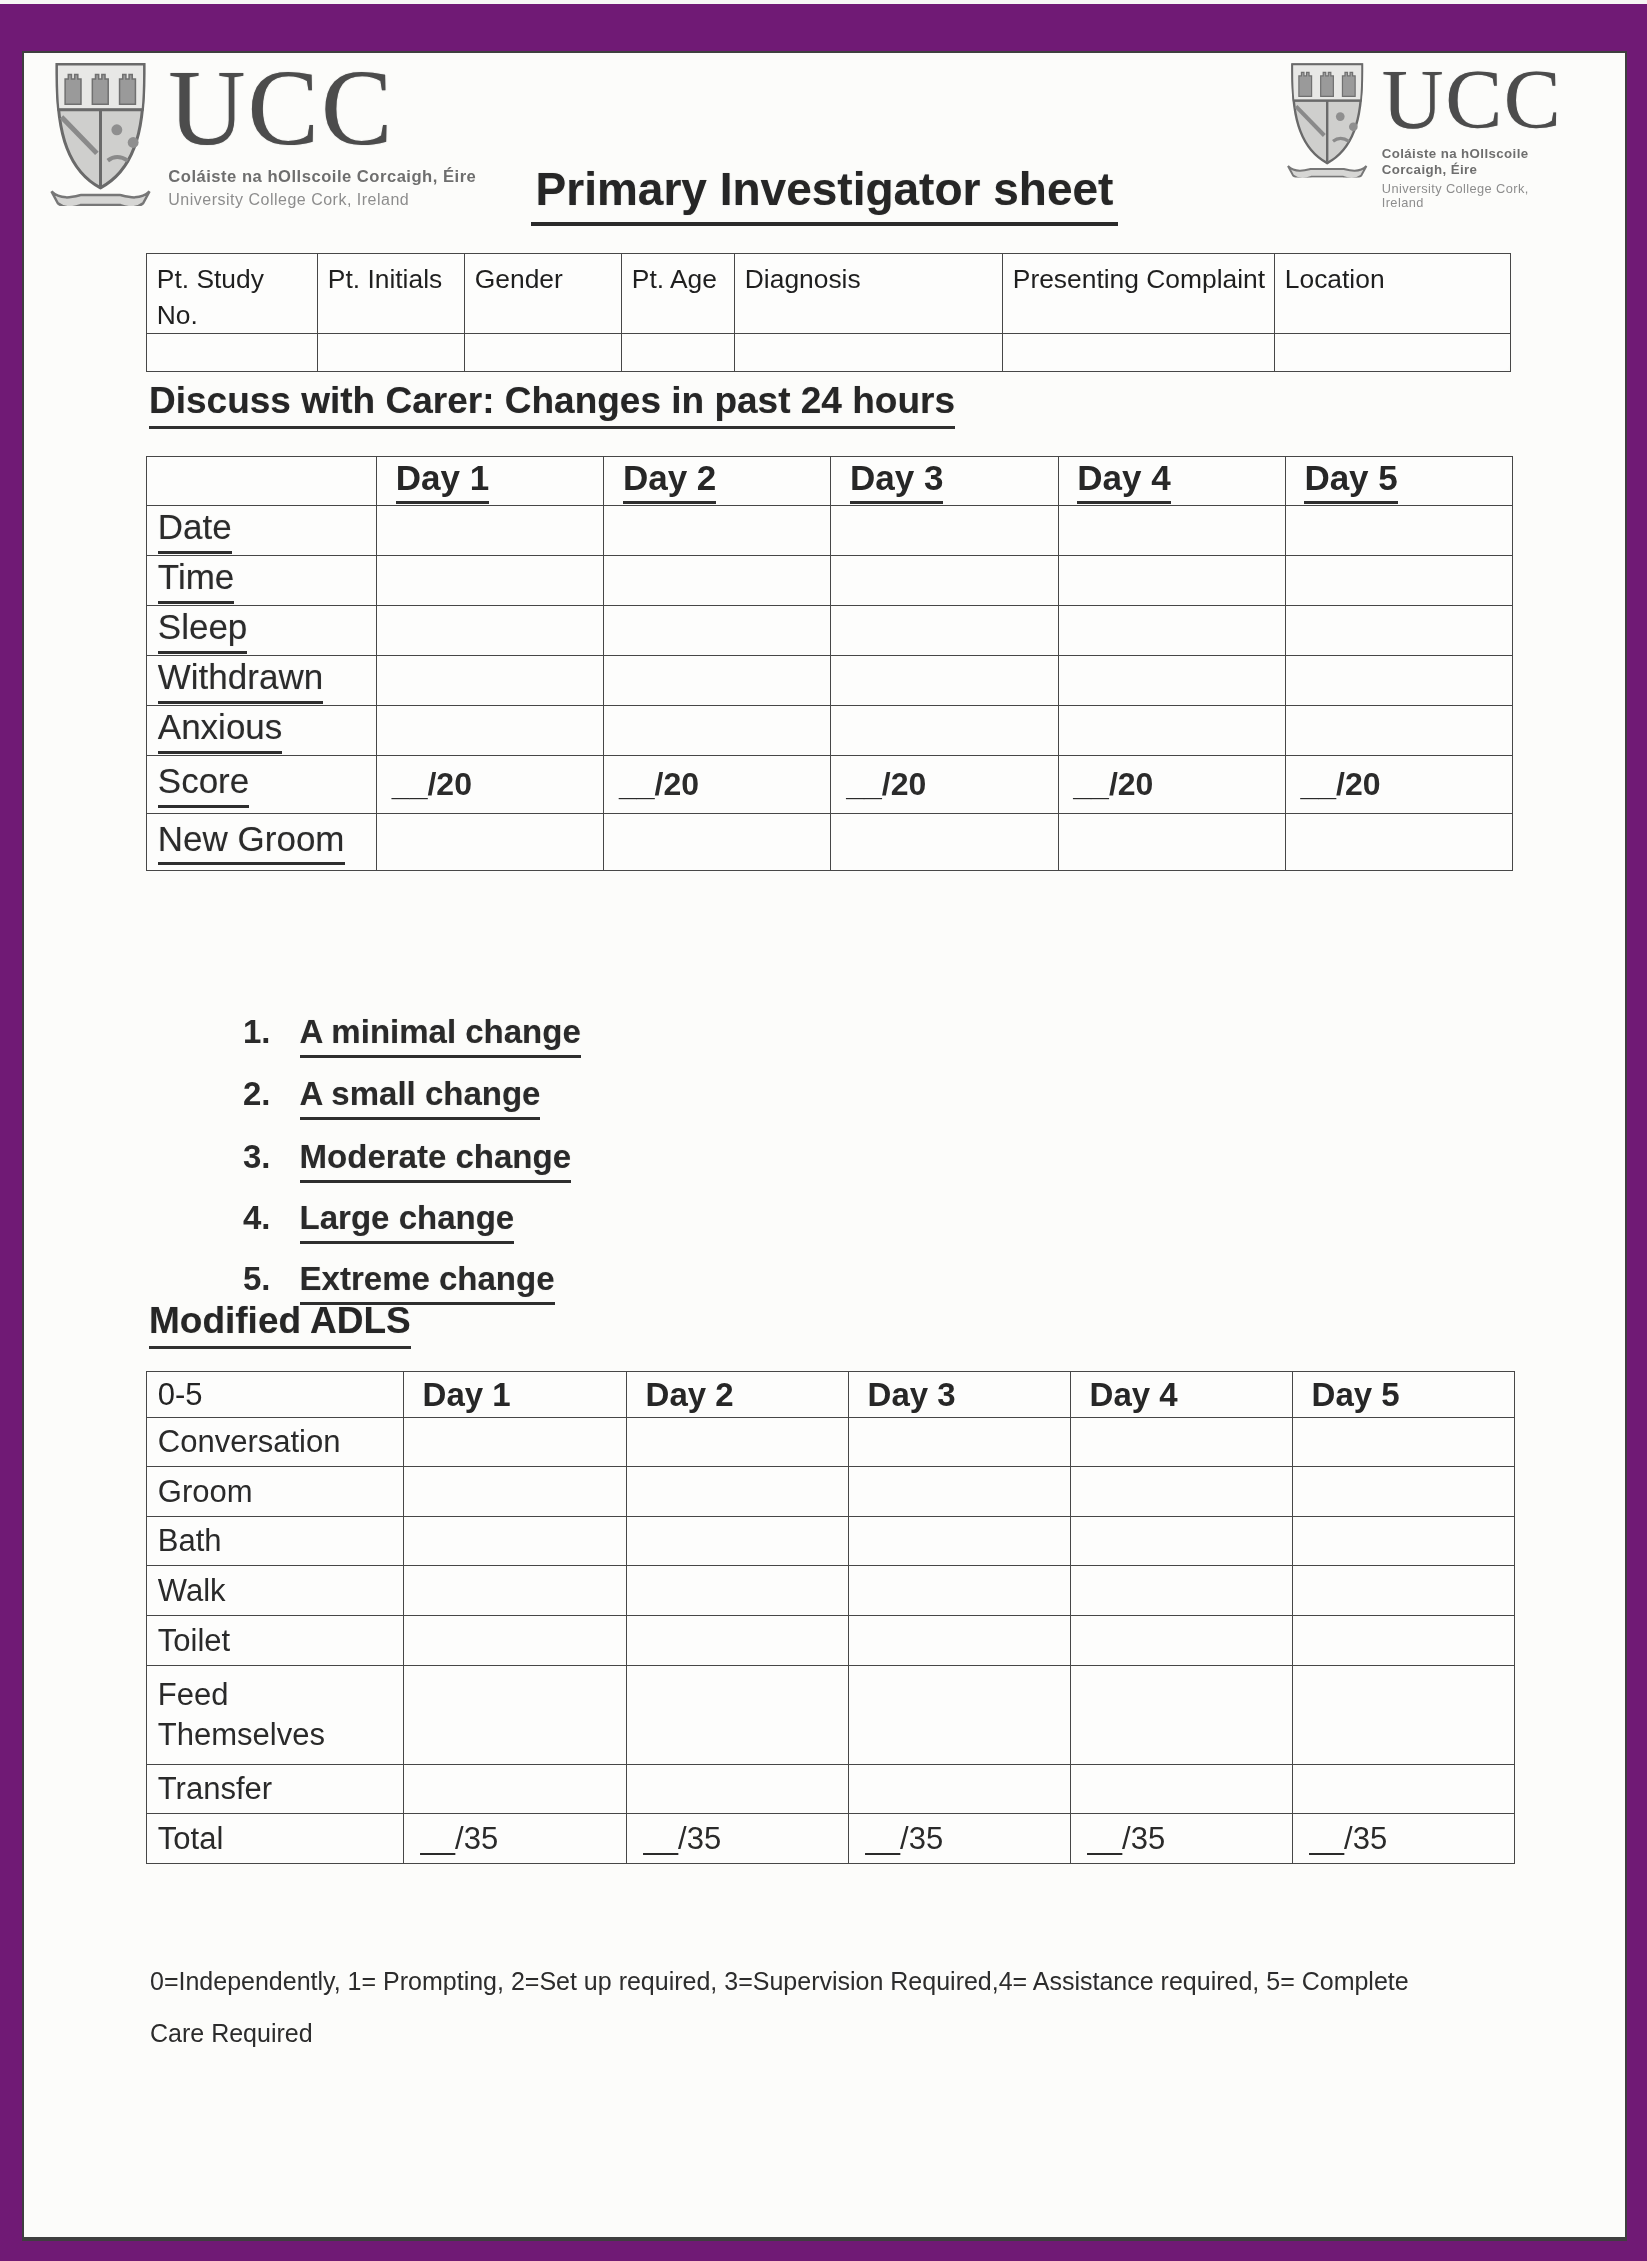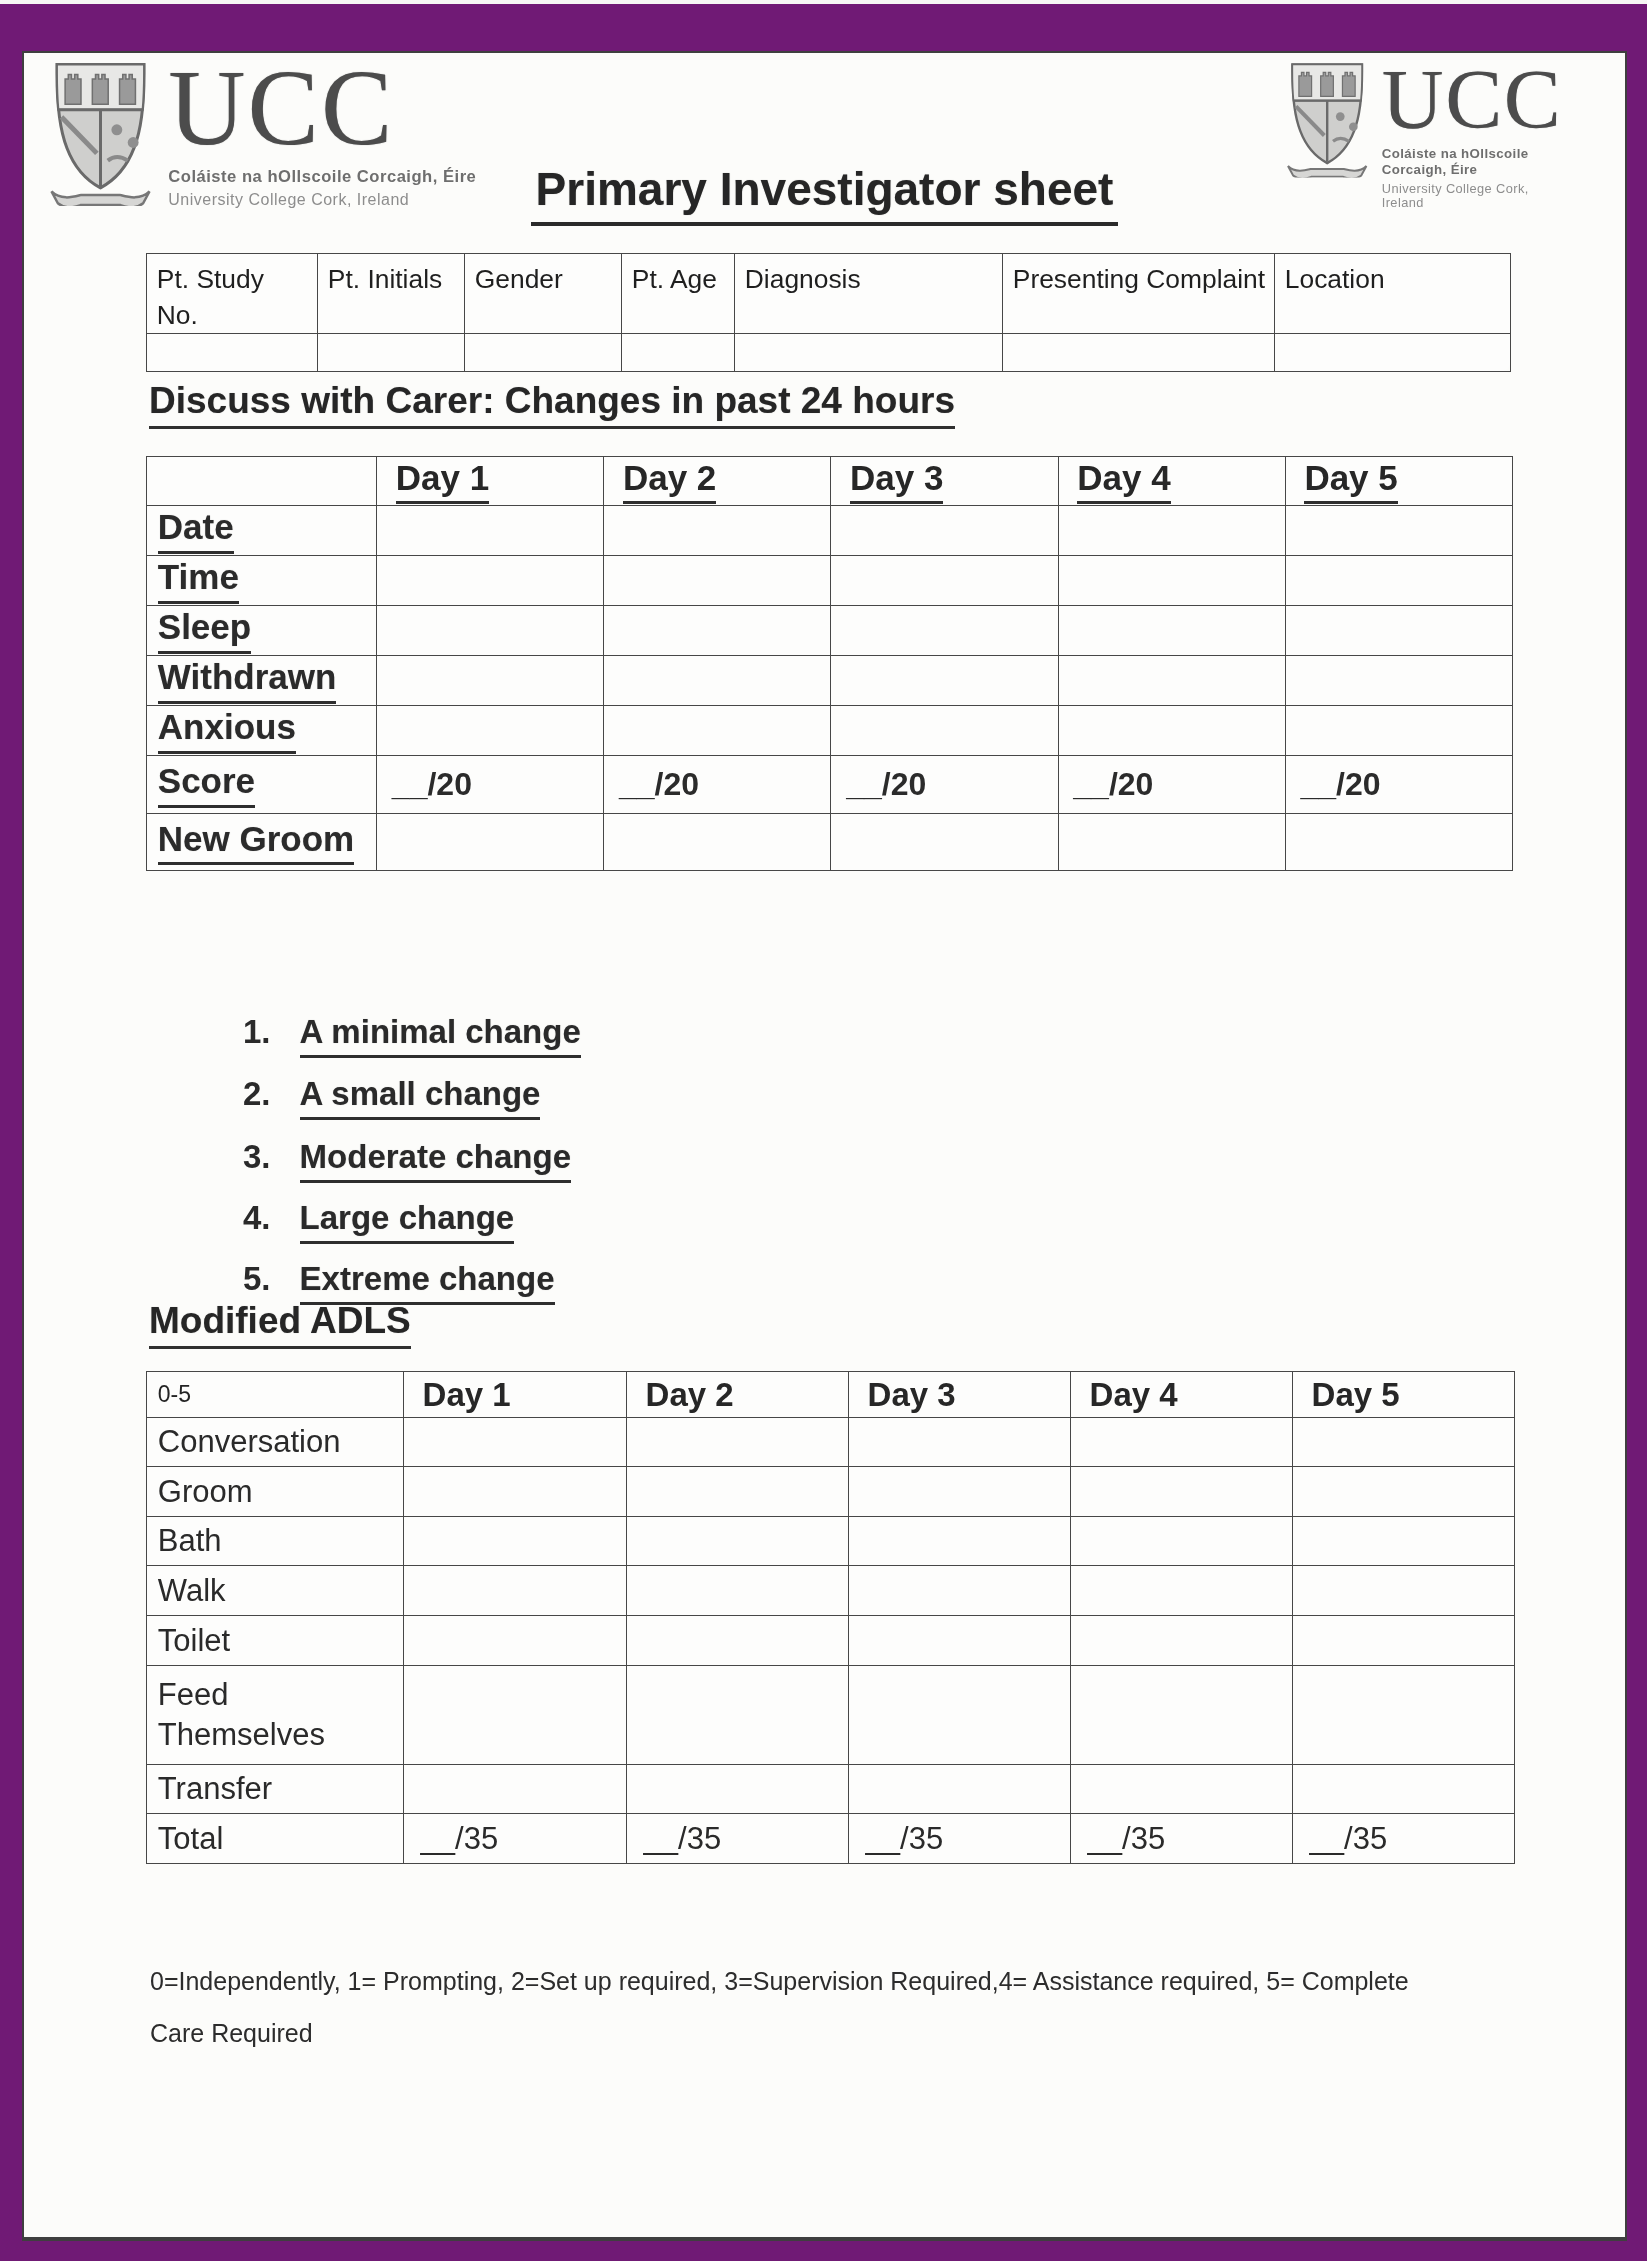--- a/index.html
+++ b/index.html
@@ -49,28 +49,28 @@
     font-size:26.4px;font-weight:normal;color:#1f1f1f;text-align:left;
     vertical-align:top;padding:6.8px 8.8px 0 9.8px;line-height:36px;
   }
   .t1 td{height:35px;}
   .t1 tr.hdr{height:78px;}
   .t2{left:122px;top:403px;width:1367px;}
   .t3{left:122px;top:1318px;width:1367px;}
   .day-hdr{font-size:35px;font-weight:bold;color:#272727;text-align:left;
     vertical-align:middle;padding-left:18.6px;}
   .day-hdr span{border-bottom:3.4px solid #2e2e2e;padding-bottom:2.9px;display:inline-block;}
-  .row-label{font-size:35px;font-weight:bold;color:#2b2b2b;text-align:left;
+  .row-label{font-size:35px;font-weight:normal;color:#2b2b2b;text-align:left;
     vertical-align:middle;padding-left:10.8px;}
   .row-label span{border-bottom:3.4px solid #2e2e2e;padding-bottom:3.4px;display:inline-block;
     text-shadow:0 0 1px rgba(40,40,40,.3);}
   .score-cell{font-size:32px;font-weight:bold;color:#2b2b2b;vertical-align:middle;padding-left:14.7px;}
   .t3 .day-hdr3{font-size:33px;font-weight:bold;color:#272727;text-align:left;
     vertical-align:middle;padding-left:18.6px;}
-  .t3 .corner{font-size:23px;font-weight:normal;color:#242424;vertical-align:middle;padding-left:10.8px;}
+  .t3 .corner{font-size:31px;font-weight:normal;color:#242424;vertical-align:middle;padding-left:10.8px;}
   .t3 .label3{font-size:31px;font-weight:normal;color:#2a2a2a;vertical-align:middle;padding-left:10.8px;line-height:40px;}
   .t3 .label3 span{display:inline-block;max-width:176px;}
   .t3 .total-cell{font-size:31px;font-weight:normal;color:#2a2a2a;vertical-align:middle;padding-left:16.6px;}
   
   .scale-item{position:absolute;left:219px;display:flex;align-items:flex-start;
     font-size:33px;font-weight:bold;color:#2a2a2a;}
   .scale-num{width:37px;flex:0 0 auto;}
   .scale-text{margin-left:19.6px;border-bottom:3.4px solid #2e2e2e;padding-bottom:4.4px;
     text-shadow:0 0 1px rgba(40,40,40,.3);}
   

